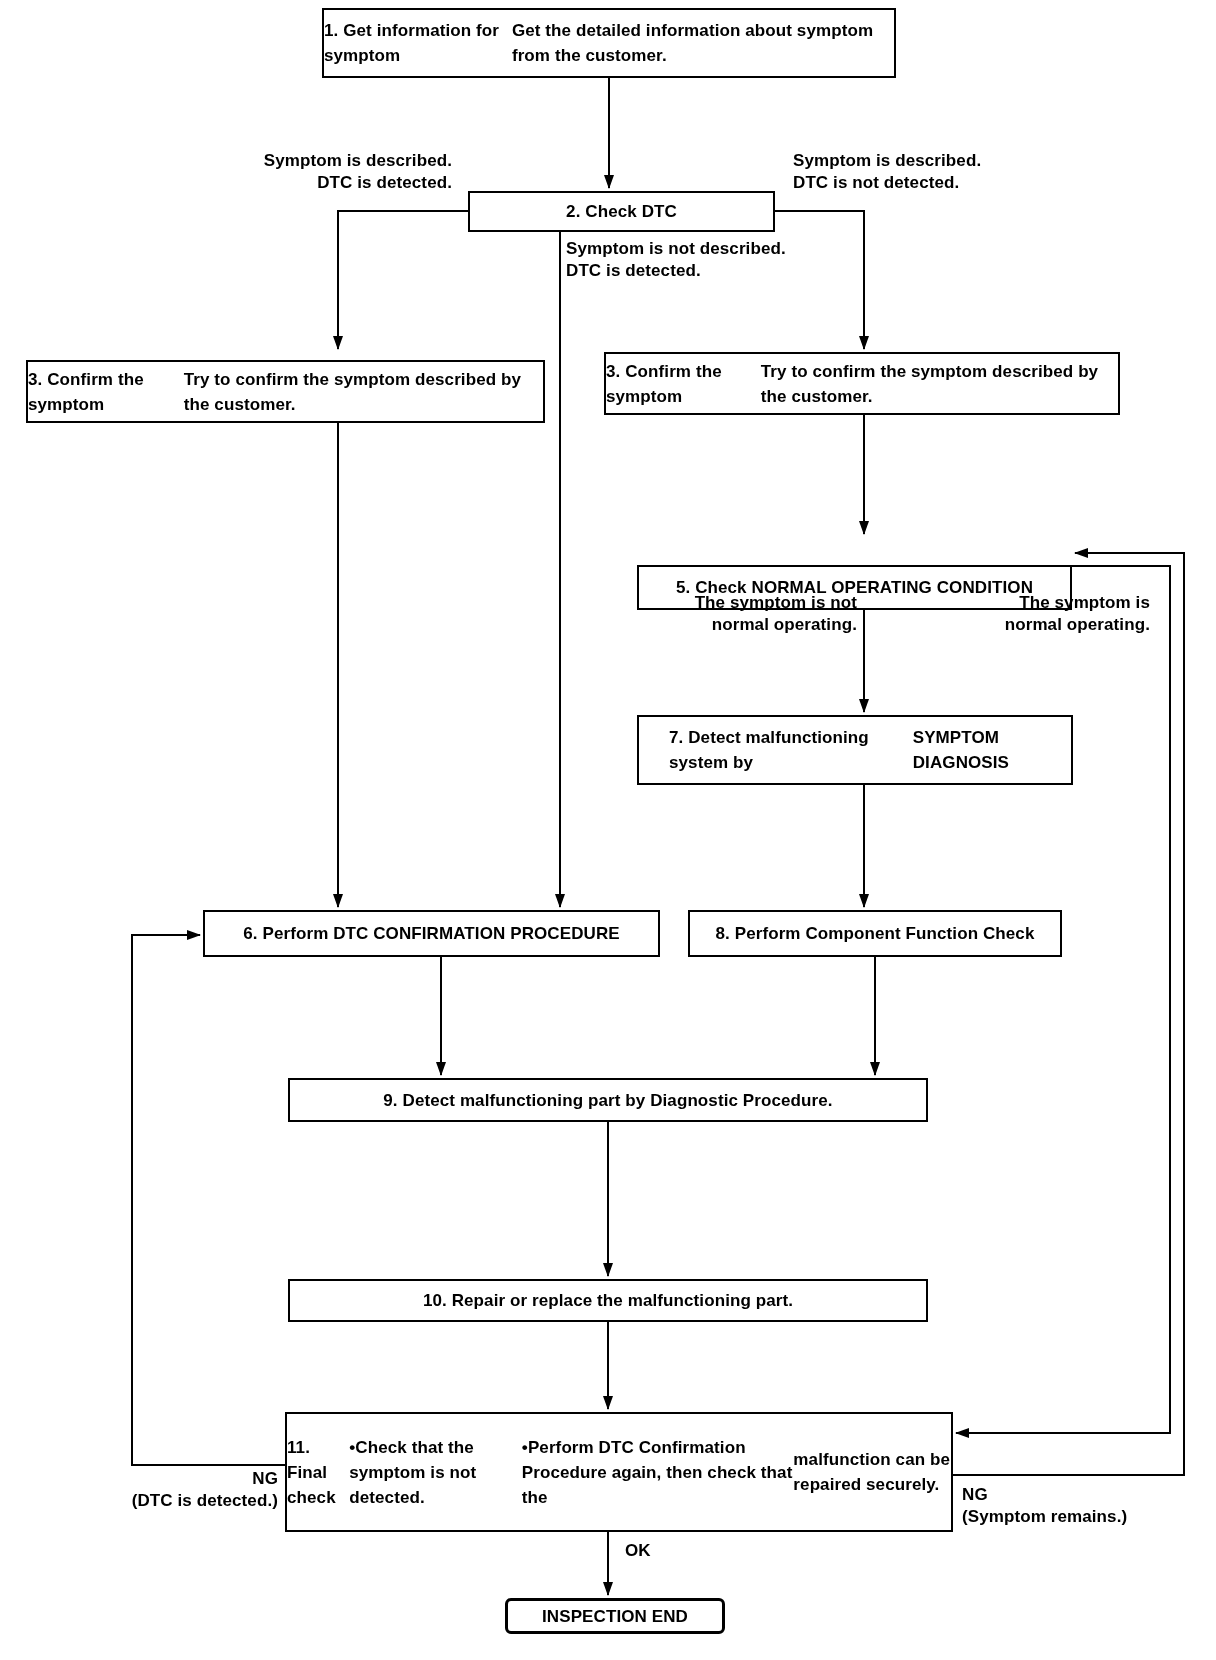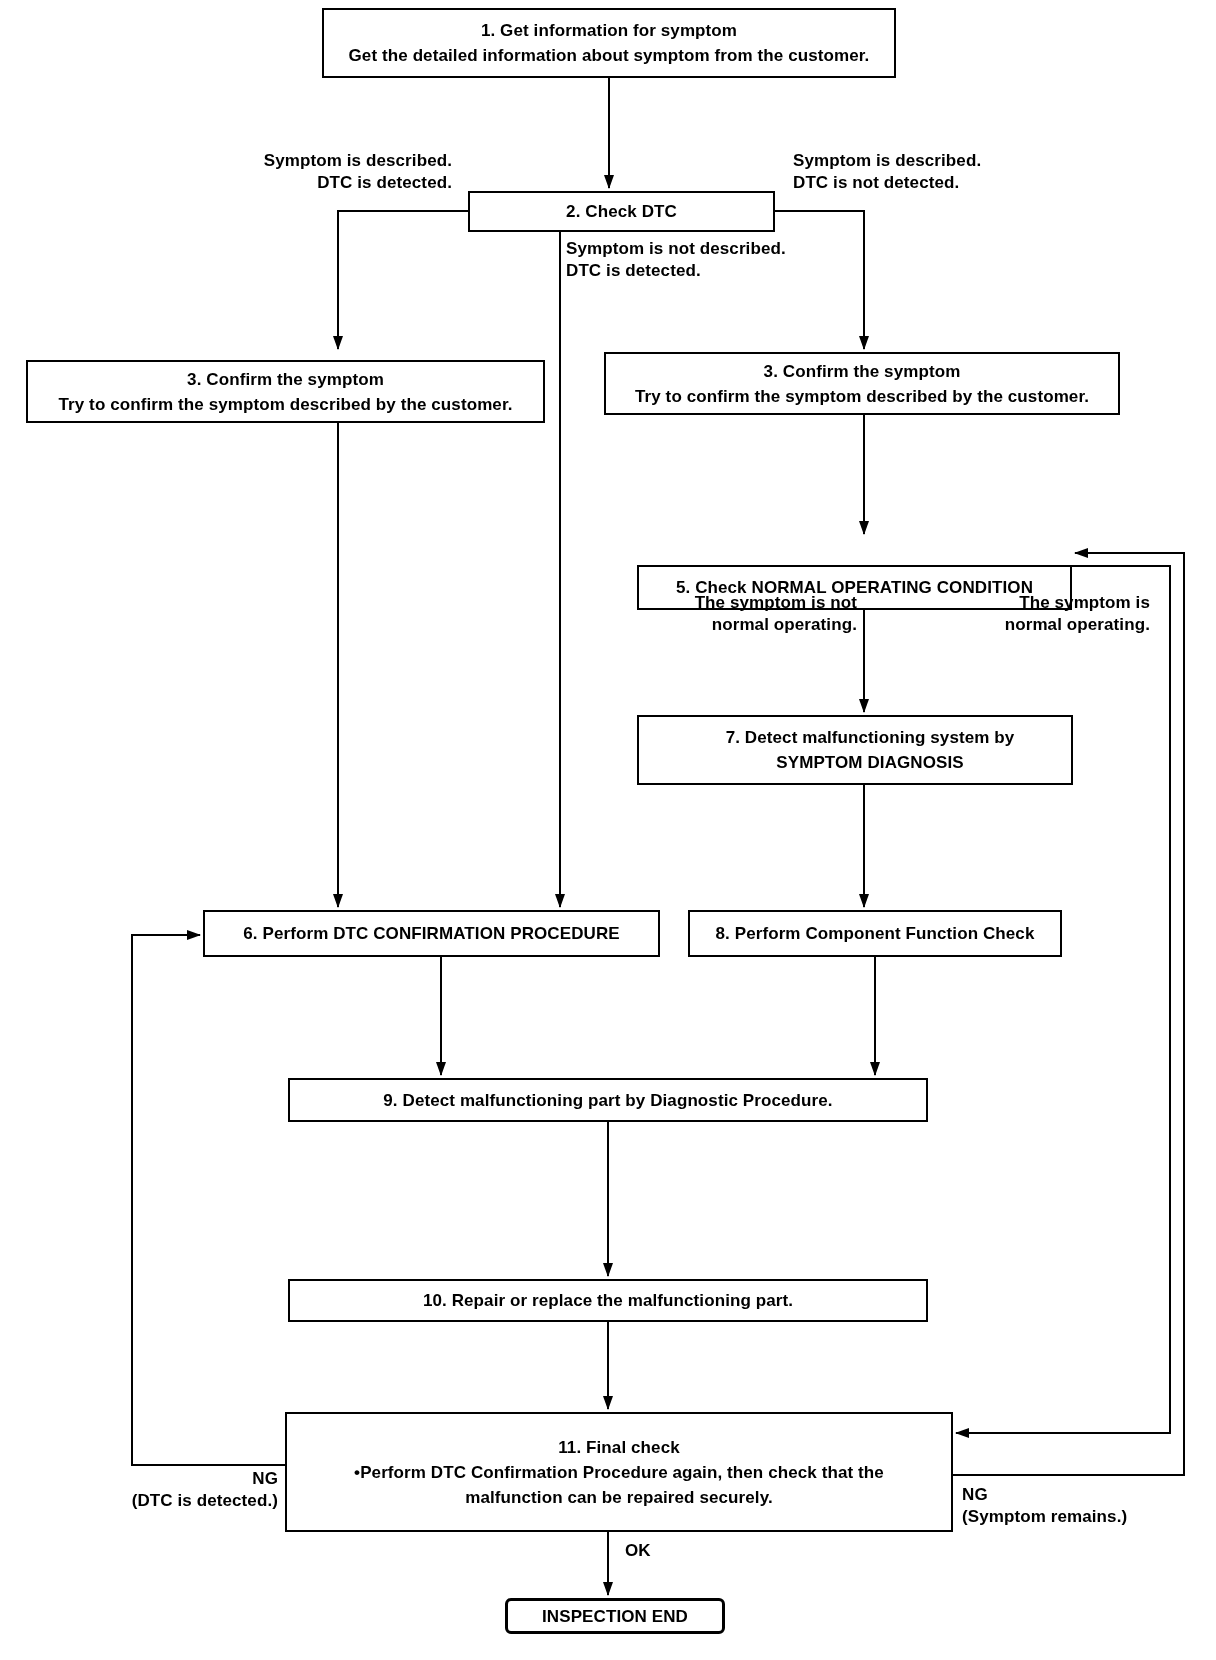--- a/index.html
+++ b/index.html
@@ -23,21 +23,21 @@
     top: 0;
     width: 1216px;
     height: 1660px;
   }
   .node {
     position: absolute;
     box-sizing: border-box;
     border: 2px solid #000000;
     background: #ffffff;
     display: flex;
-    flex-direction: column;
+    flex-direction: row;
     justify-content: center;
     align-items: center;
     text-align: left;
     font-size: 17px;
     line-height: 25px;
     letter-spacing: 0.1px;
   }
   .lbl {
     position: absolute;
     font-size: 17px;
@@ -142,20 +142,21 @@
   <div class="node" id="n9">
     <div>9. Detect malfunctioning part by Diagnostic Procedure.</div>
   </div>
 
   <div class="node" id="n10">
     <div>10. Repair or replace the malfunctioning part.</div>
   </div>
 
   <div class="node" id="n11">
     <div>11. Final check</div>
+    <div>•Check that the symptom is not detected.</div>
     <div>•Perform DTC Confirmation Procedure again, then check that the</div>
     <div>malfunction can be repaired securely.</div>
   </div>
 
   <div class="node" id="nend">
     <div>INSPECTION END</div>
   </div>
 
   <div class="lbl right" id="lab-described-detected">
     <div>Symptom is described.</div>

